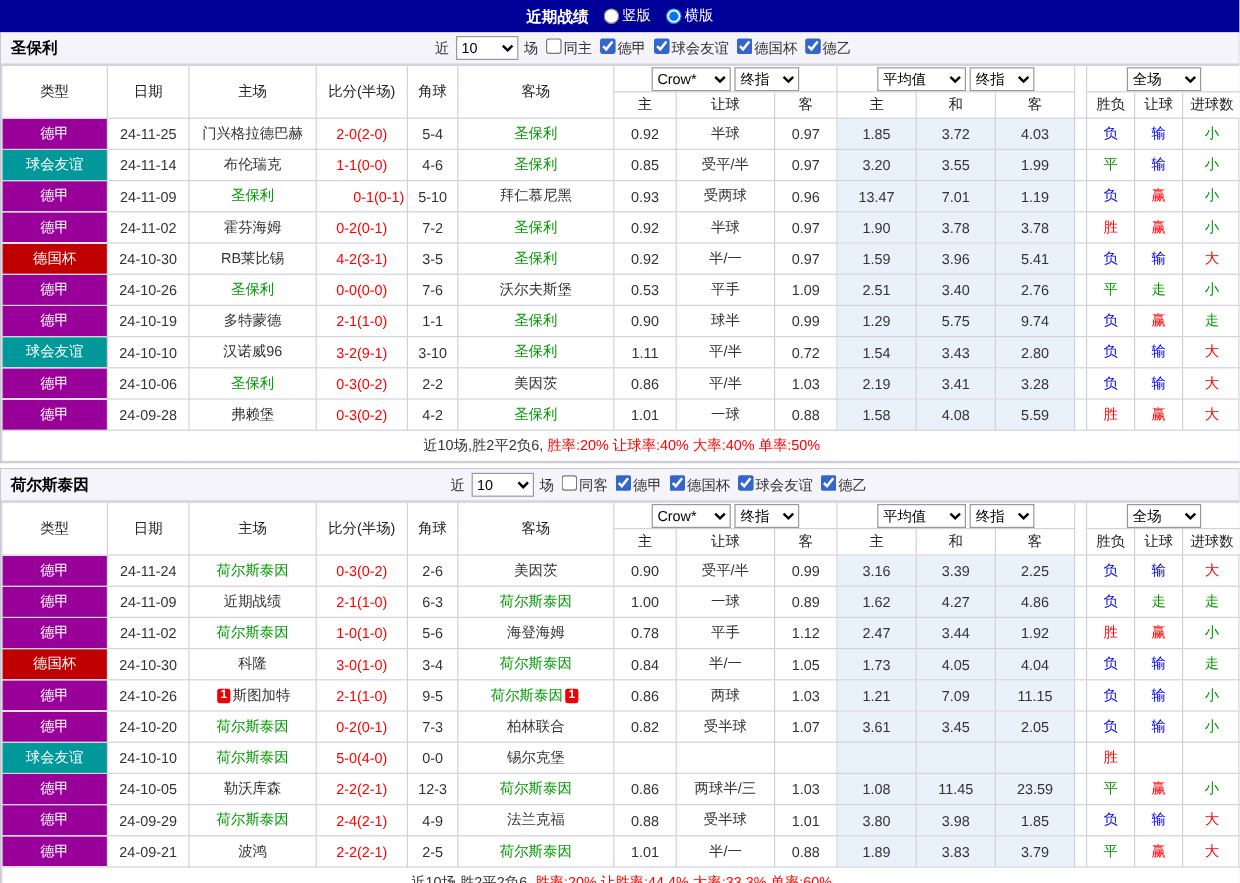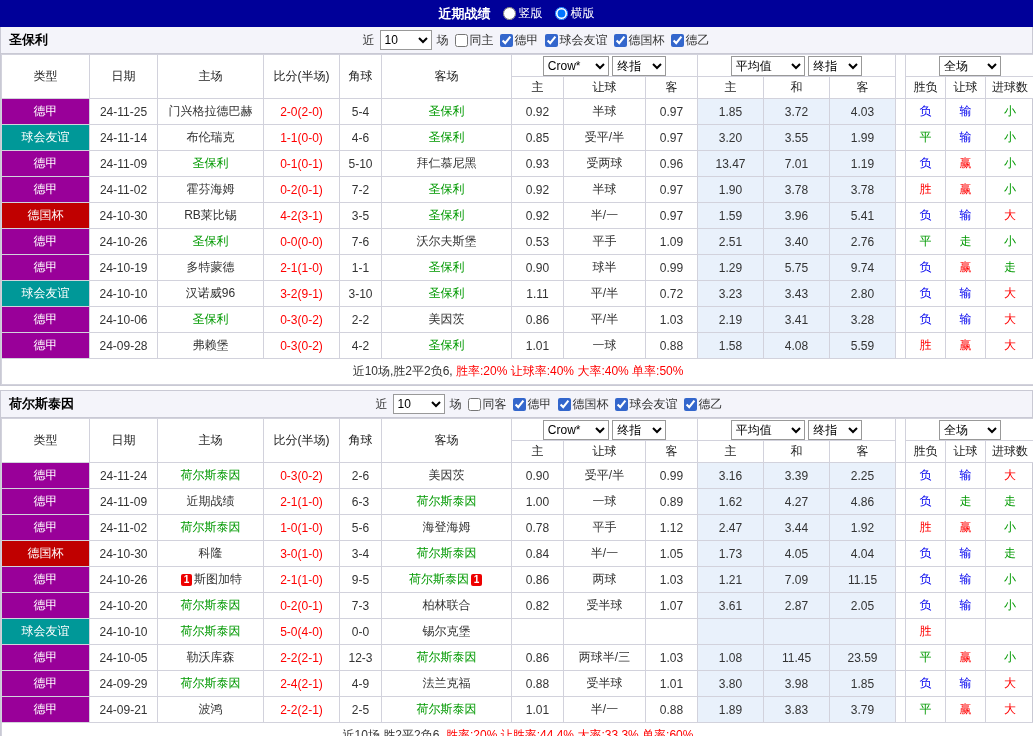--- a/index.html
+++ b/index.html
@@ -20,21 +20,21 @@
 
   
   .section { border:1px solid #c9c9d4; border-top:none; }
   .section + .section { margin-top:4px; border-top:1px solid #c9c9d4; }
   .section-header {
     display:flex; align-items:center; height:27px;
     background:#f4f4fa; border-bottom:1px solid #c9c9d4; padding:0 8px;
   }
   .team-name { font-weight:bold; font-size:13px; color:#000; white-space:nowrap; }
   .filter { flex:1; display:flex; align-items:center; justify-content:center; gap:5px; }
-  .filter label { display:inline-flex; align-items:center; gap:1px; cursor:pointer; }
+  .filter label { display:inline-flex; gap:1px; cursor:pointer; }
   .filter input[type=checkbox] { width:13px; height:13px; margin:0 1px; accent-color:#3366cc; }
 
   select { font-family:inherit; font-size:12px; height:20px; background:#fff; border:1px solid #999; }
   .sel-count { width:52px; }
   .sel-book  { width:66px; }
   .sel-stage { width:54px; }
   .sel-avg   { width:74px; }
   .sel-scope { width:62px; }
 
   table { width:100%; border-collapse:collapse; table-layout:fixed; }
@@ -184,21 +184,21 @@
           <td class="avg-cell">1.99</td>
           <td class="sep-cell"></td>
           <td style="color: rgb(0, 153, 0);">平</td>
           <td style="color: rgb(0, 0, 238);">输</td>
           <td style="color: rgb(0, 153, 0);">小</td>
         </tr>
         <tr>
           <td class="league-cell" style="background: rgb(153, 0, 153);">德甲</td>
           <td>24-11-09</td>
           <td><span style="color: rgb(0, 153, 0);">圣保利</span></td>
-          <td style="color: rgb(255, 0, 0);">0-1(0-1)</td>
+          <td style="color: rgb(255, 0, 0); text-align: right;">0-1(0-1)</td>
           <td>5-10</td>
           <td><span>拜仁慕尼黑</span></td>
           <td>0.93</td>
           <td>受两球</td>
           <td>0.96</td>
           <td class="avg-cell">13.47</td>
           <td class="avg-cell">7.01</td>
           <td class="avg-cell">1.19</td>
           <td class="sep-cell"></td>
           <td style="color: rgb(0, 0, 238);">负</td>
@@ -280,21 +280,21 @@
         <tr>
           <td class="league-cell" style="background: rgb(0, 152, 152);">球会友谊</td>
           <td>24-10-10</td>
           <td><span>汉诺威96</span></td>
           <td style="color: rgb(255, 0, 0);">3-2(9-1)</td>
           <td>3-10</td>
           <td><span style="color: rgb(0, 153, 0);">圣保利</span></td>
           <td>1.11</td>
           <td>平/半</td>
           <td>0.72</td>
-          <td class="avg-cell">3.23</td>
+          <td class="avg-cell">1.54</td>
           <td class="avg-cell">3.43</td>
           <td class="avg-cell">2.80</td>
           <td class="sep-cell"></td>
           <td style="color: rgb(0, 0, 238);">负</td>
           <td style="color: rgb(0, 0, 238);">输</td>
           <td style="color: rgb(255, 0, 0);">大</td>
         </tr>
         <tr>
           <td class="league-cell" style="background: rgb(153, 0, 153);">德甲</td>
           <td>24-10-06</td>
@@ -516,21 +516,21 @@
           <td class="league-cell" style="background: rgb(153, 0, 153);">德甲</td>
           <td>24-10-20</td>
           <td><span style="color: rgb(0, 153, 0);">荷尔斯泰因</span></td>
           <td style="color: rgb(255, 0, 0);">0-2(0-1)</td>
           <td>7-3</td>
           <td><span>柏林联合</span></td>
           <td>0.82</td>
           <td>受半球</td>
           <td>1.07</td>
           <td class="avg-cell">3.61</td>
-          <td class="avg-cell">2.87</td>
+          <td class="avg-cell">3.45</td>
           <td class="avg-cell">2.05</td>
           <td class="sep-cell"></td>
           <td style="color: rgb(0, 0, 238);">负</td>
           <td style="color: rgb(0, 0, 238);">输</td>
           <td style="color: rgb(0, 153, 0);">小</td>
         </tr>
         <tr>
           <td class="league-cell" style="background: rgb(0, 152, 152);">球会友谊</td>
           <td>24-10-10</td>
           <td><span style="color: rgb(0, 153, 0);">荷尔斯泰因</span></td>

